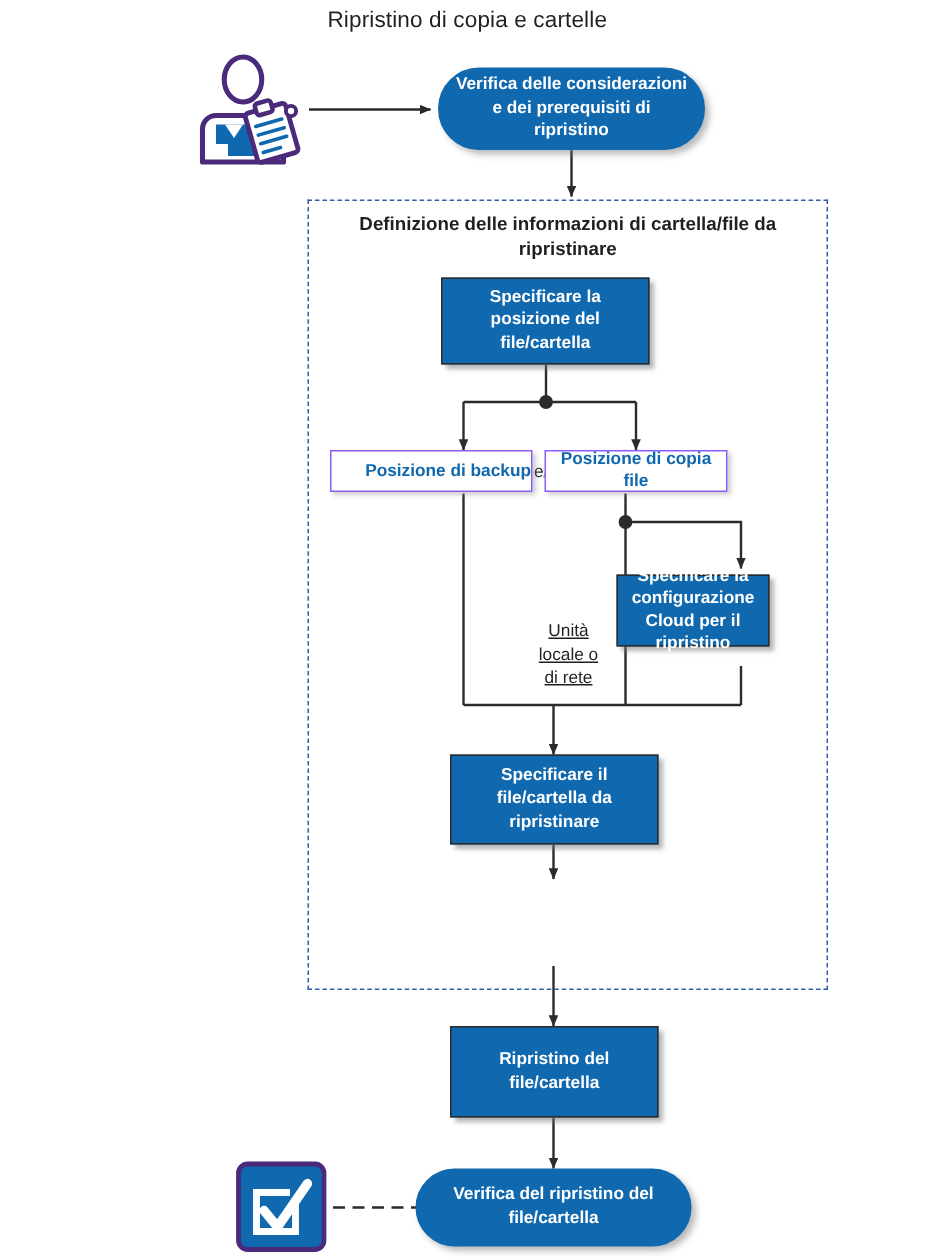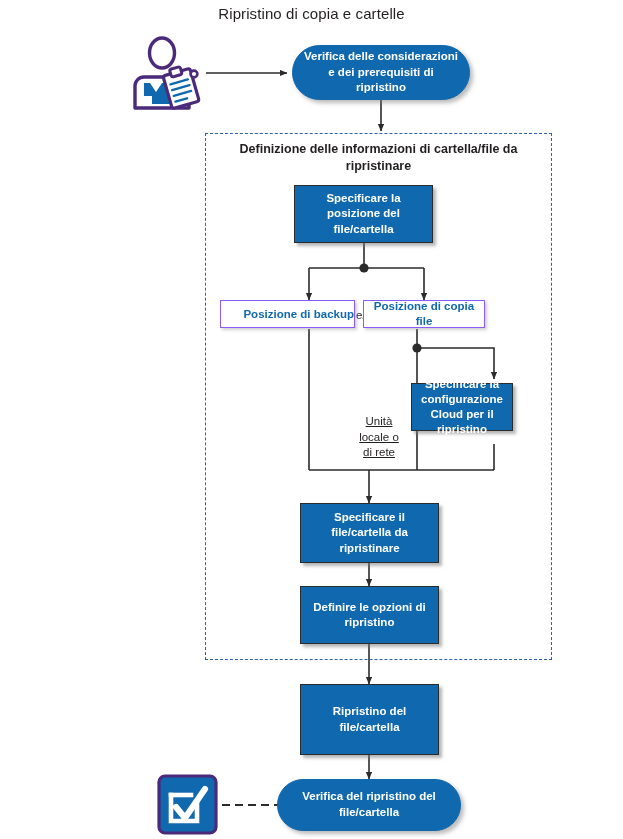--- a/index.html
+++ b/index.html
@@ -220,25 +220,22 @@
 di rete</div>
 
   <div class="node box-blue" style="left:411px; top:383px; width:102px; height:48px;">
     <span>Specificare la configurazione Cloud per il ripristino</span>
   </div>
 
   <div class="node box-blue" style="left:300px; top:503px; width:139px; height:60px;">
     <span>Specificare il file/cartella da ripristinare</span>
   </div>
 
-  <div class="node box-blue" style="left:300px; top:586px; width:139px; height:58px;">
-    <span>Definire le opzioni di ripristino</span>
-  </div>
-
-  <div class="node box-blue" style="left:300px; top:684px; width:139px; height:71px;">
+
+  <div class="node box-blue" style="left:300px; top:684px; width:139px; height:61px;">
     <span>Ripristino del file/cartella</span>
   </div>
 
   <div class="node box-round" style="left:277px; top:779px; width:184px; height:52px;">
     <span>Verifica del ripristino del file/cartella</span>
   </div>
 
   <div class="icon-wrap" style="left:156px; top:773px; width:66px; height:63px;">
     <svg width="66" height="63" viewBox="0 0 66 63">
       <rect x="3" y="3" width="57" height="57" rx="6" fill="#1068ae" stroke="#4b2a7b" stroke-width="3.2"></rect>

